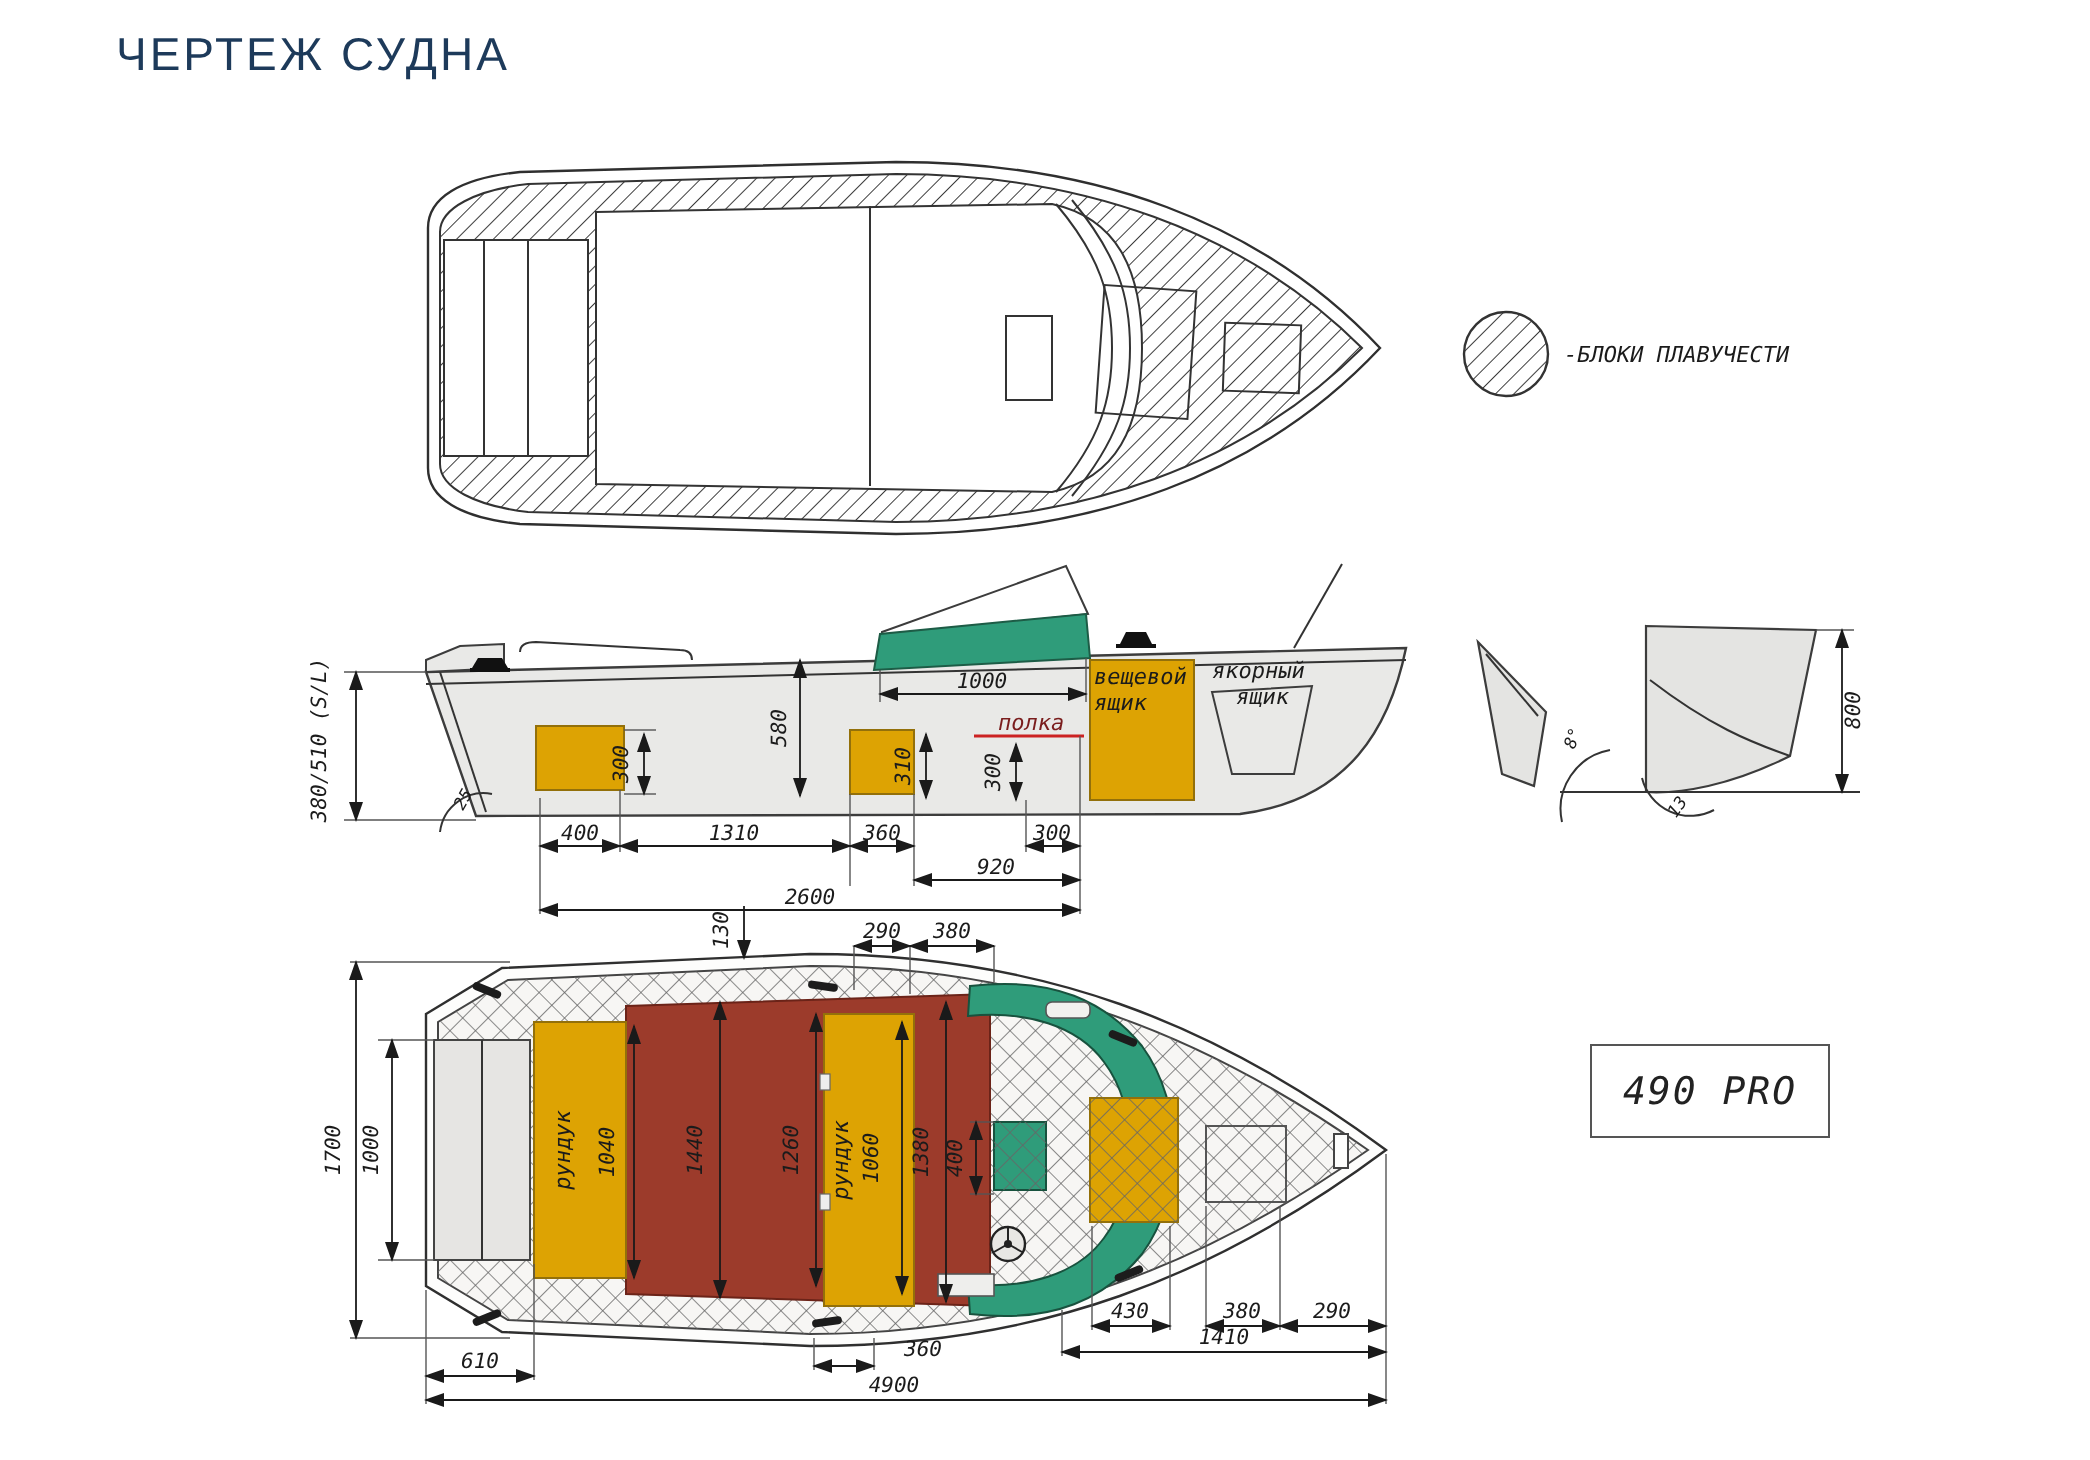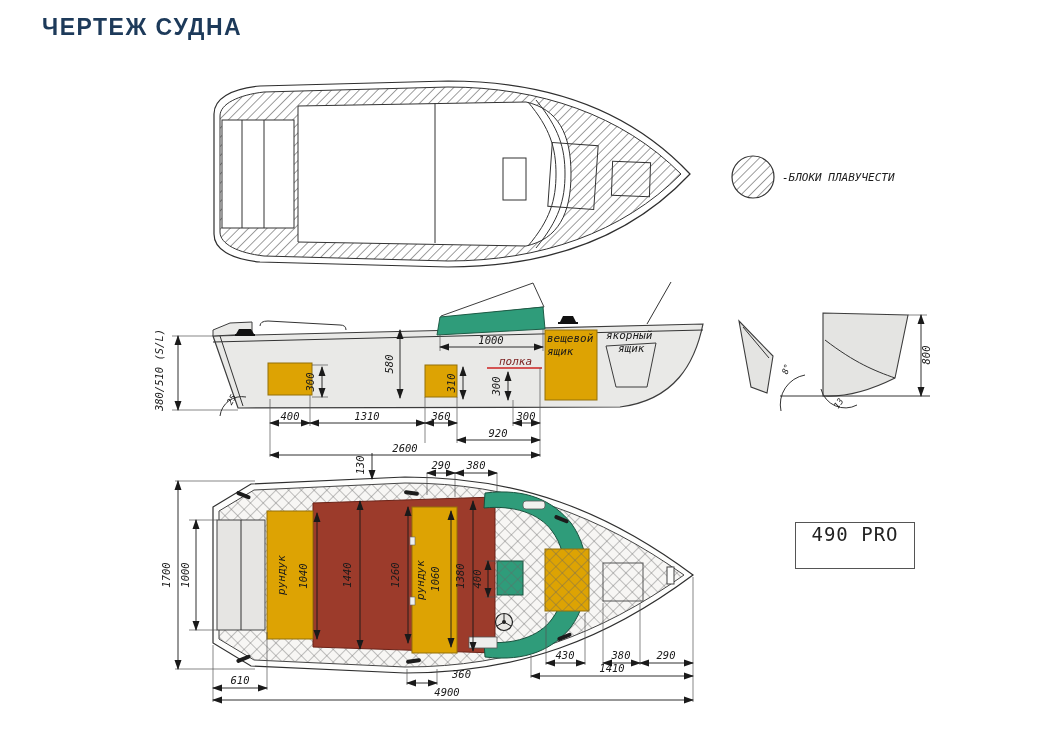--- a/index.html
+++ b/index.html
@@ -1,31 +1,31 @@
 <!DOCTYPE html>
 <html><head>
 <meta charset="utf-8">
 <style>
   html,body{margin:0;padding:0;background:#ffffff;}
   body{width:1045px;height:730px;position:relative;overflow:hidden;
        font-family:"Liberation Sans",sans-serif;}
   .abs{position:absolute;}
-  #title{left:42px;top:14px;font-size:23px;font-weight:700;letter-spacing:1.5px;
+  #title{left:58px;top:14px;font-size:23px;font-weight:400;letter-spacing:1.5px;
          color:#1d3a5a;}
   svg text{font-family:"DejaVu Sans Mono",monospace;font-style:italic;fill:#1b1b1b;}
   text.dim{font-size:10.5px;}
   text.sm{font-size:8.5px;}
   text.lbl{font-size:11px;}
   text.red{fill:#7a1d1d;}
   .ext{stroke:#555;stroke-width:0.7;}
   .dml{stroke:#1a1a1a;stroke-width:0.9;fill:none;}
   .oln{stroke:#333;stroke-width:1;fill:none;}
   #modelbox{left:795px;top:522px;width:118px;height:45px;border:1.6px solid #555;
-            display:flex;align-items:flex-start;justify-content:center;
-            font-family:"DejaVu Sans Mono",monospace;
+            display:flex;align-items:center;justify-content:center;
+            font-family:"DejaVu Sans Mono",monospace;font-style:italic;
             font-size:19px;letter-spacing:1px;color:#222;}
 </style>
 </head>
 <body>
 
 <div class="abs" id="title">ЧЕРТЕЖ СУДНА</div>
 
 <svg class="abs" style="left:198px;top:76px" width="505" height="200" viewBox="0 0 505 200">
   <defs>
     <pattern id="dg-t" width="6.5" height="6.5" patternUnits="userSpaceOnUse" patternTransform="rotate(-45)">

